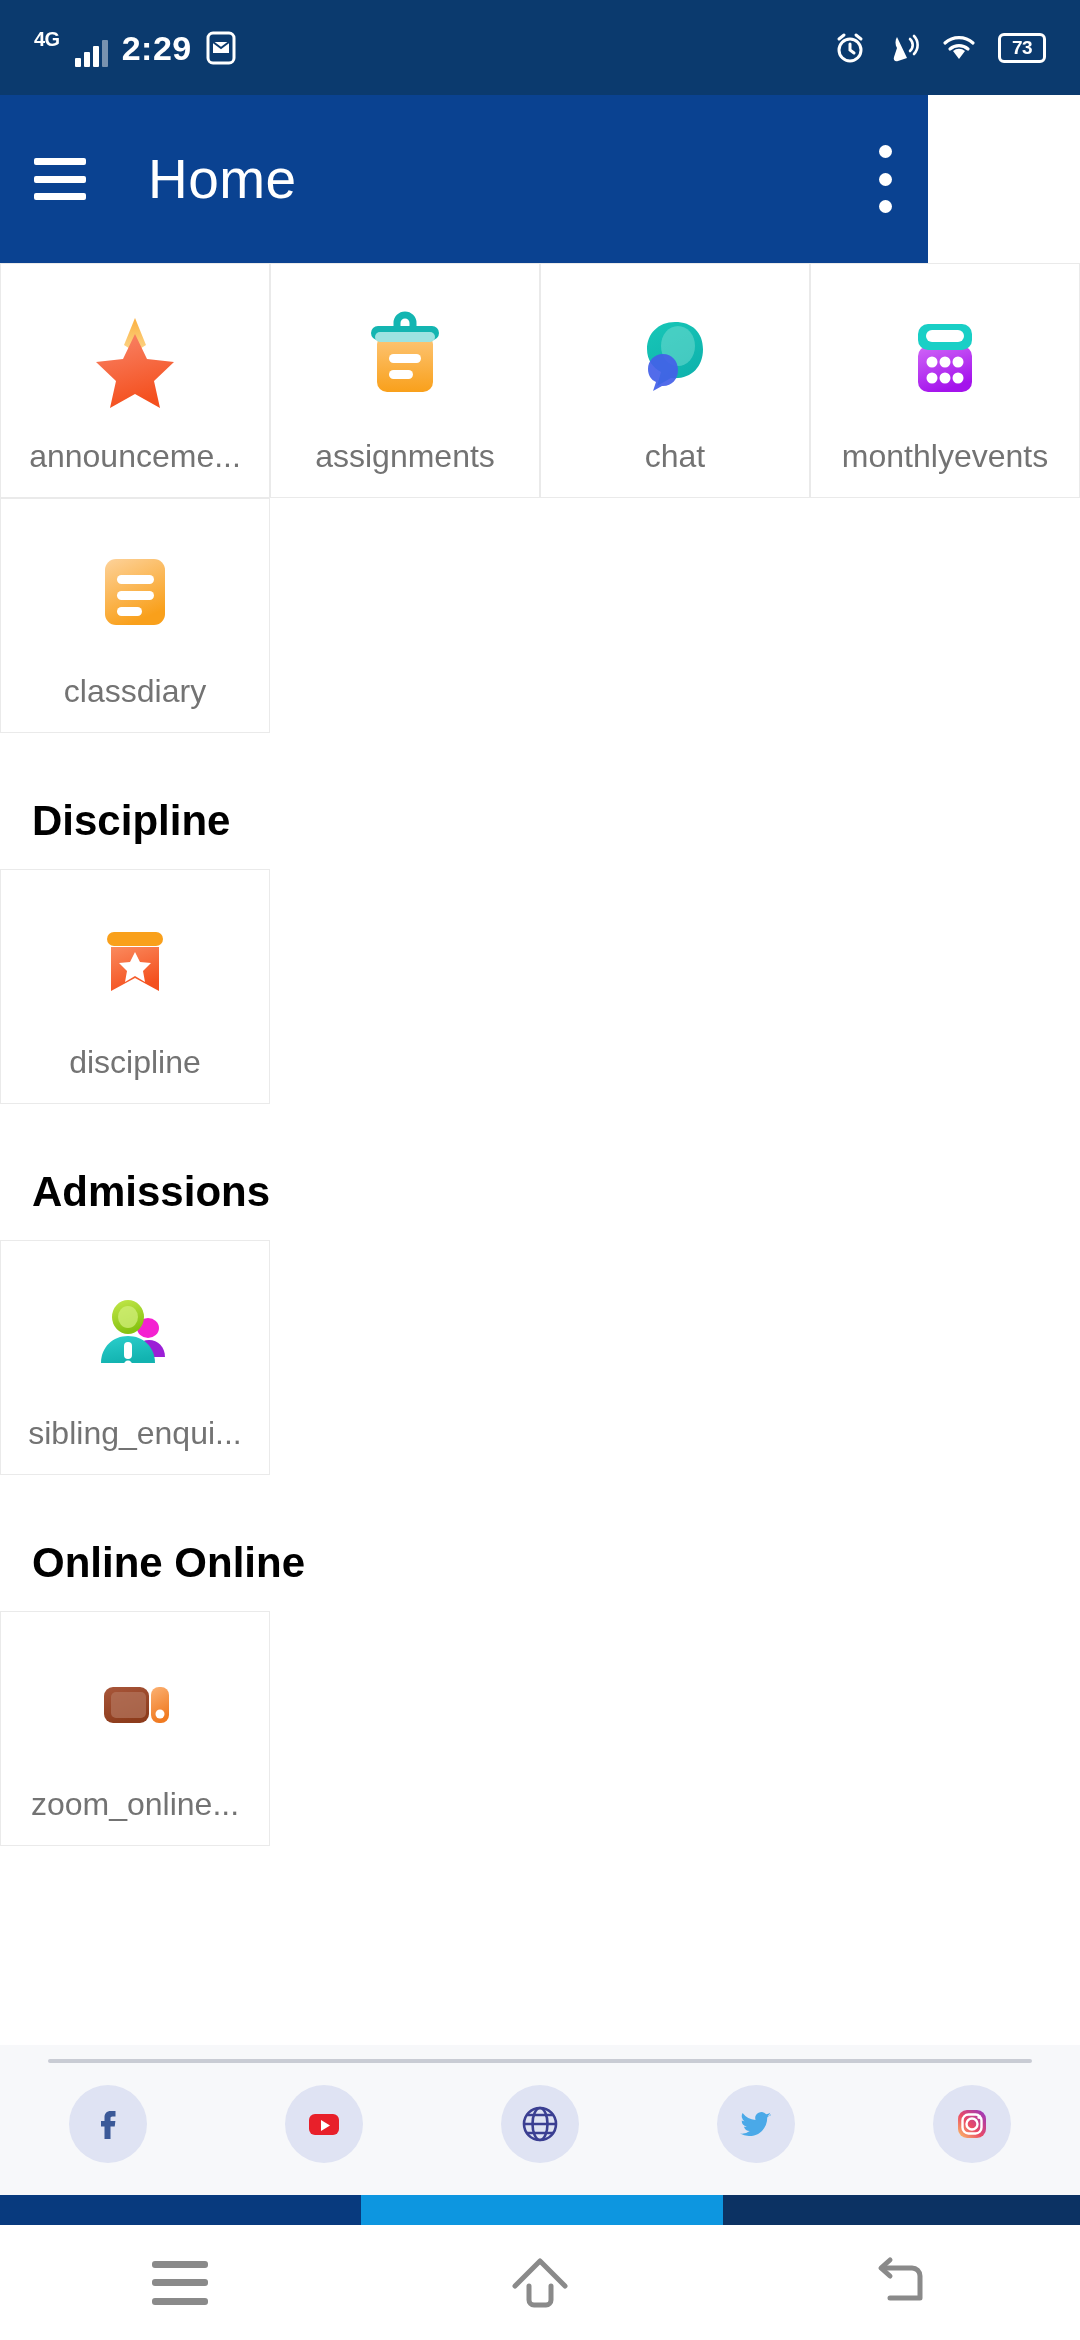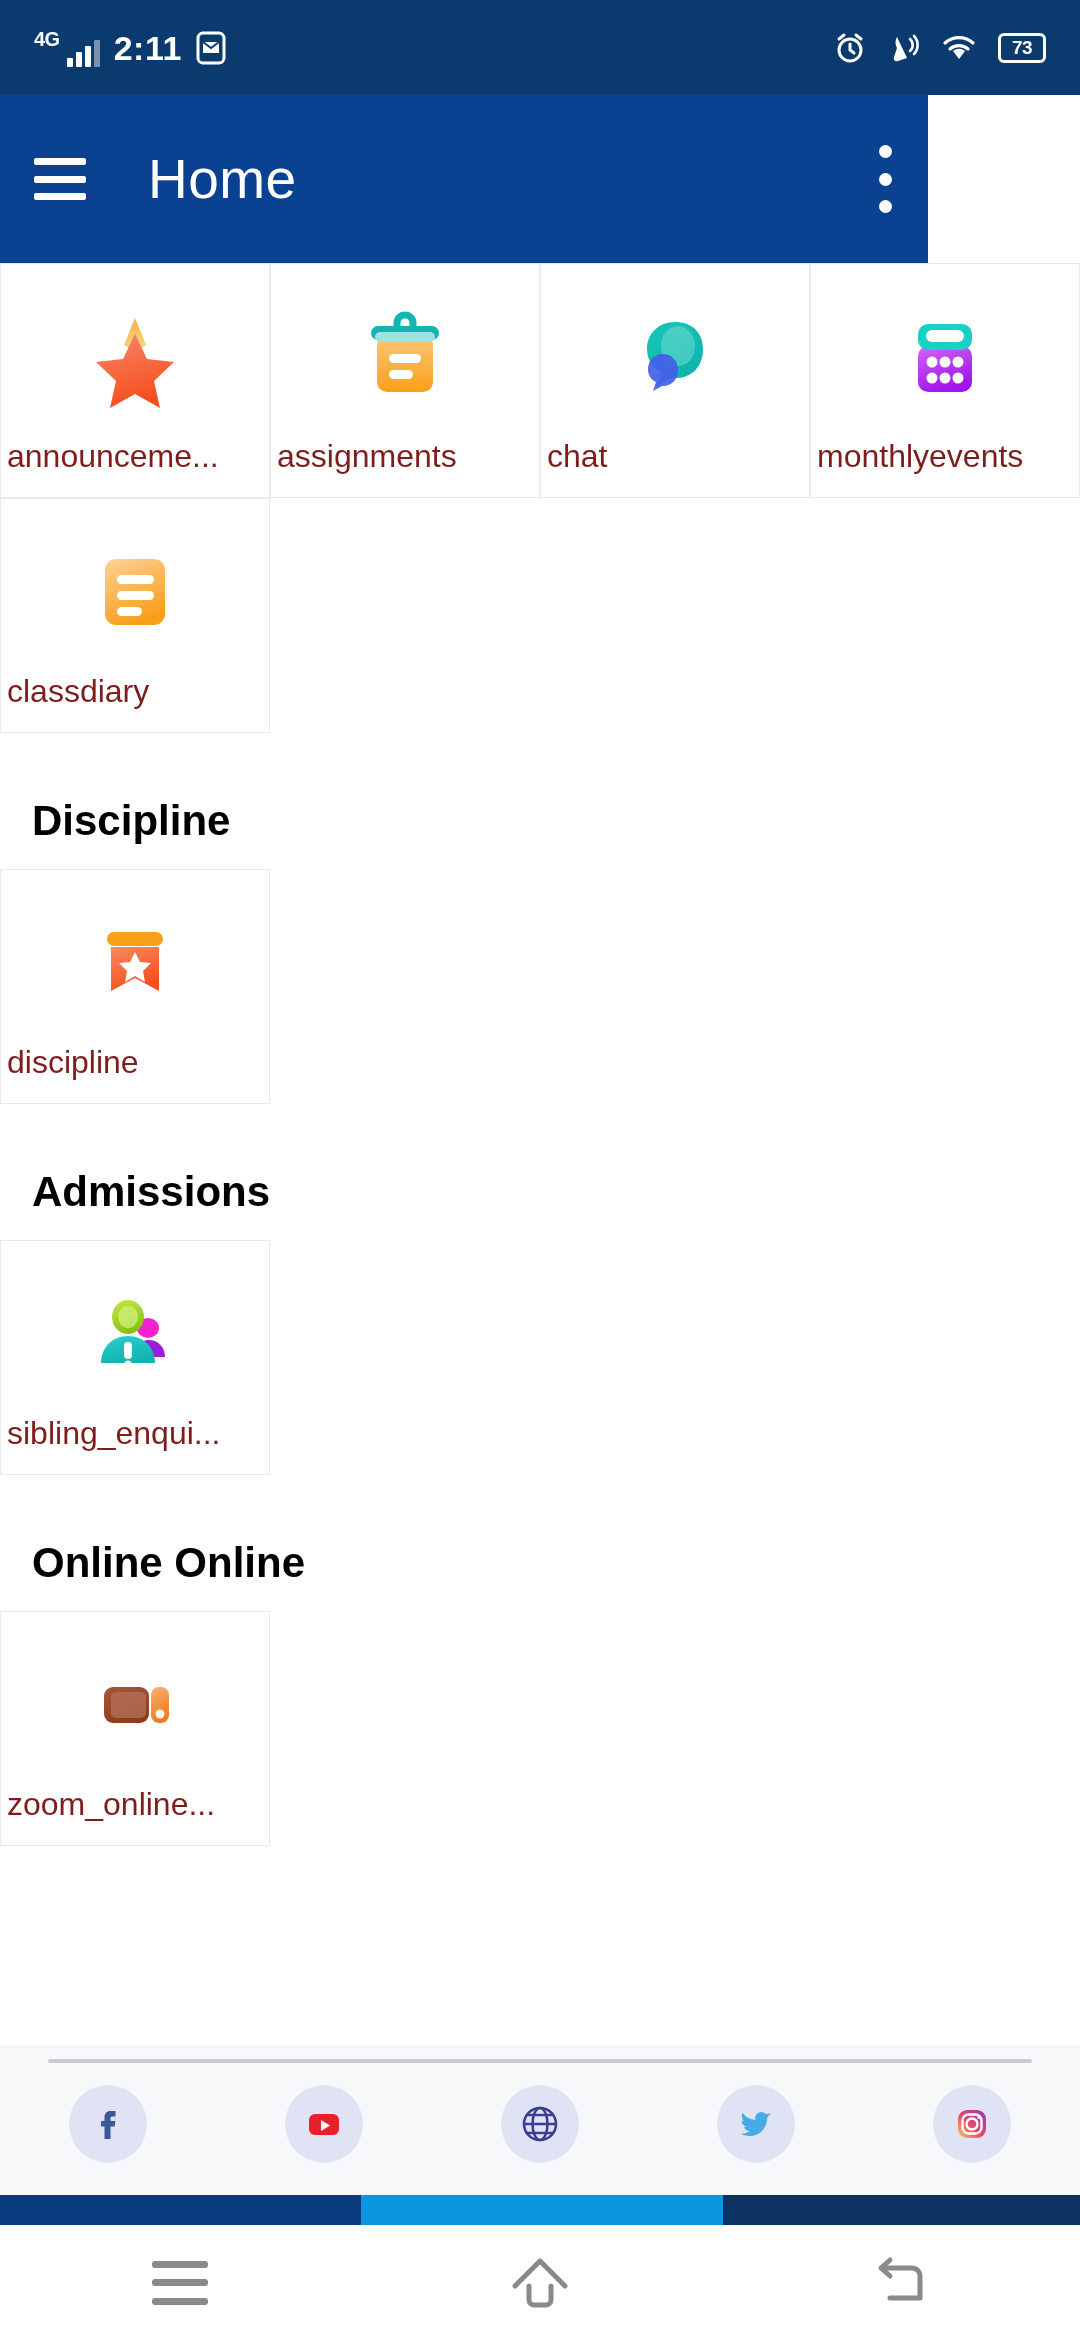--- a/index.html
+++ b/index.html
@@ -21,21 +21,21 @@
   .status-bar {
     position: absolute; top: 0; left: 0;
     width: 1080px; height: 95px;
     background: #0b3a6e;
     display: flex; align-items: center;
     padding: 0 34px;
     color: #ffffff;
   }
   .sb-left { display: flex; align-items: center; gap: 14px; }
   .sb-right { margin-left: auto; display: flex; align-items: center; gap: 22px; }
-  .sb-4g { display: flex; align-items: flex-end; gap: 7px; }
+  .sb-4g { display: flex; align-items: flex-end; gap: 15px; }
   .sb-4g-label { font-size: 20px; font-weight: bold; line-height: 1; margin-bottom: 18px; letter-spacing: -0.5px; }
   .bars { display: flex; align-items: flex-end; gap: 3px; height: 28px; }
   .bars i { display:block; width: 6px; background: #ffffff; border-radius: 1px; }
   .bars i:nth-child(1){ height: 9px; }
   .bars i:nth-child(2){ height: 15px; }
   .bars i:nth-child(3){ height: 21px; }
   .bars i:nth-child(4){ height: 27px; opacity:.45; }
   .sb-time { font-size: 34px; font-weight: 600; letter-spacing: .5px; line-height:1; }
   .sb-icon { display:flex; align-items:center; justify-content:center; }
   .battery {
@@ -71,21 +71,21 @@
     border: 1px solid #eaeaea;
     background:#ffffff;
     display:flex; flex-direction:column; align-items:center; justify-content:flex-start;
     padding-top: 36px;
     cursor:pointer;
     position:relative;
   }
   .tile .ic { width: 112px; height: 112px; display:flex; align-items:center; justify-content:center; }
   .tile .lbl {
     position:absolute; bottom: 22px; left:0; right:0;
-    font-size: 32px; color:#7f1d1d;
+    text-align:center; font-size: 32px; color:#737373;
     white-space:nowrap; overflow:hidden; text-overflow:ellipsis;
     padding: 0 6px;
   }
   .section-head {
     font-size: 42px; font-weight: 700; color:#000000;
     margin: 64px 0 24px 32px;
   }
   .grid.one { margin-left: 0; }
 
   
@@ -133,21 +133,21 @@
     <div class="sb-left">
       <div class="sb-4g">
         <span class="sb-4g-label">4G</span>
         <span class="bars">
             <i></i>
             <i></i>
             <i></i>
             <i></i>
           </span>
       </div>
-      <div class="sb-time">2:11</div>
+      <div class="sb-time">2:29</div>
       <div class="sb-icon">
         <svg width="30" height="34" viewBox="0 0 30 34">
             <rect x="2" y="2" width="26" height="30" rx="5" fill="none" stroke="#fff" stroke-width="3"></rect>
             <path d="M7 11h16v11H7z" fill="#fff"></path>
             <path d="M7 11l8 6 8-6" fill="none" stroke="#0b3a6e" stroke-width="2"></path>
           </svg>
       </div>
     </div>
     <div class="sb-right">
       <div class="sb-icon">

